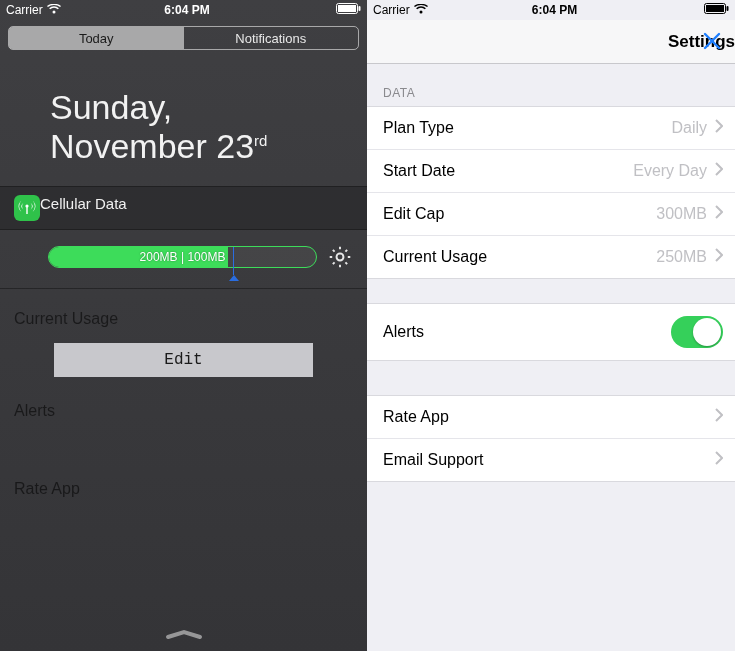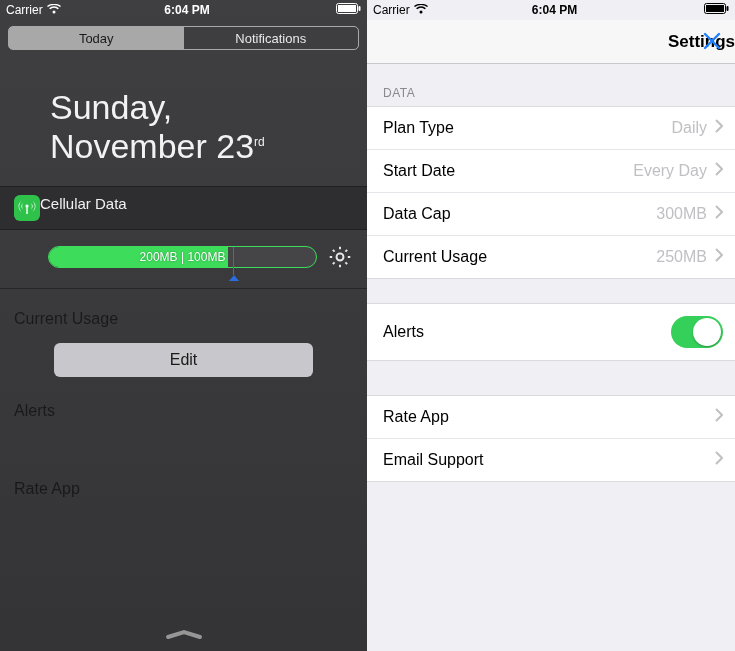--- a/index.html
+++ b/index.html
@@ -15,39 +15,39 @@
   .status-center { position:absolute; left:0; right:12px; text-align:center; font-size:12px; font-weight:600;padding-left:19px; }
   .sb-left, .sb-right { display:flex; align-items:center; gap:4px; }
 
   .segmented { display:flex; margin: 6px 8px 10px 8px; border:1px solid rgba(255,255,255,0.55); border-radius:5px; overflow:hidden; height:24px; }
   .segmented .seg { flex:1; display:flex; align-items:center; justify-content:center; font-size:13px; }
   .segmented .seg.active { background: rgba(255,255,255,0.55); color:#1a1a1a; }
   .segmented .seg.inactive { color:#e8e8e8; }
 
   .date-block { padding: 28px 12px 20px 50px; }
   .date-line { font-size: 34px; font-weight: 300; color:#f2f2f2; line-height:1.15; }
-  .date-ord { font-size: 12px; vertical-align: super; }
+  .date-ord { font-size: 15px; vertical-align: super; }
 
   .widget-header { display:flex; align-items:flex-start; padding: 8px 14px; background: rgba(0,0,0,0.22); border-top:1px solid rgba(0,0,0,0.3); border-bottom:1px solid rgba(0,0,0,0.3);}
   .app-icon { width:26px; height:26px; border-radius:6px; background:#2fc24a; display:flex; align-items:center; justify-content:center; }
   .widget-title { font-size:15px; color:#f0f0f0; font-weight:400; }
 
   .widget-body { padding: 14px 14px 18px 48px; border-bottom:1px solid rgba(0,0,0,0.35); }
   .bar-row { display:flex; align-items:center; gap:10px; }
   .progress { position:relative; flex:1; height:22px; border:1px solid #3ddc5a; border-radius:11px; background: rgba(255,255,255,0.05); overflow:visible; }
   .progress-fill { position:absolute; left:0; top:0; bottom:0; width:67%; background:#3ddc5a; border-radius:11px 0 0 11px; }
   .progress-label { position:absolute; left:0; right:0; top:0; bottom:0; display:flex; align-items:center; justify-content:center; font-size:12px; color:#fff; text-shadow:0 0 2px rgba(0,0,0,0.4); }
   .progress-marker { position:absolute; top:0; bottom:-8px; border-left:1px solid #2a6de0; }
   .progress-marker::after { content:""; position:absolute; bottom:-6px; left:-5px; width:0; height:0; border-left:5px solid transparent; border-right:5px solid transparent; border-bottom:6px solid #2a6de0; }
   .gear { width:26px; height:26px; color:#e8e8e8; }
 
   .dimmed-rows { padding: 6px 14px; }
   .dim-row { height:48px; display:flex; align-items:center; font-size:16px; color: rgba(0,0,0,0.55); }
   .edit-row { padding: 0 40px; }
-  .edit-btn { width:100%; height:34px; border:none; border-radius:6px; background:#c8c8cc; color:#1a1a1a; font-size:16px; }
+  .edit-btn { width:100%; height:34px; border:none; border-radius:0; background:#c8c8cc; color:#1a1a1a; font-size:16px;font-family:Liberation Mono, monospace; }
 
   .pull-handle { position:absolute; left:0; right:0; bottom:10px; display:flex; justify-content:center; }
   .pull-handle svg { opacity:0.6; }
 
   
   .right { width: 368px; height:651px; background:#efeff4; position:relative; }
   .right .status-bar { color:#000; }
   .nav-bar { height:44px; background:#f7f7f8; border-bottom:1px solid #c8c8cc; display:flex; align-items:center; justify-content:flex-end; position:relative; }
   .nav-title { font-size:17px; font-weight:600; color:#000; }
   .nav-close { position:absolute; right:12px; top:10px; color:#1e7fff; }
@@ -201,21 +201,21 @@
             </svg></span>
       </div>
       <div class="lrow">
         <span class="label">Start Date</span>
         <span class="value">Every Day</span>
         <span class="chevron"><svg width="8" height="14" viewBox="0 0 8 14" fill="none" stroke="#c0c0c4" stroke-width="2">
               <path d="M1 1l6 6-6 6"></path>
             </svg></span>
       </div>
       <div class="lrow">
-        <span class="label">Data Cap</span>
+        <span class="label">Edit Cap</span>
         <span class="value">300MB</span>
         <span class="chevron"><svg width="8" height="14" viewBox="0 0 8 14" fill="none" stroke="#c0c0c4" stroke-width="2">
               <path d="M1 1l6 6-6 6"></path>
             </svg></span>
       </div>
       <div class="lrow">
         <span class="label">Current Usage</span>
         <span class="value">250MB</span>
         <span class="chevron"><svg width="8" height="14" viewBox="0 0 8 14" fill="none" stroke="#c0c0c4" stroke-width="2">
               <path d="M1 1l6 6-6 6"></path>

